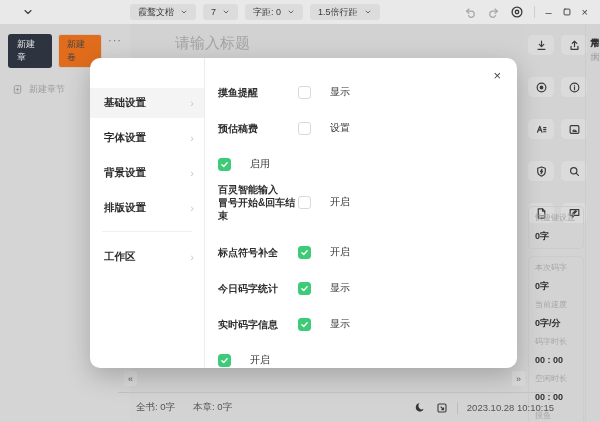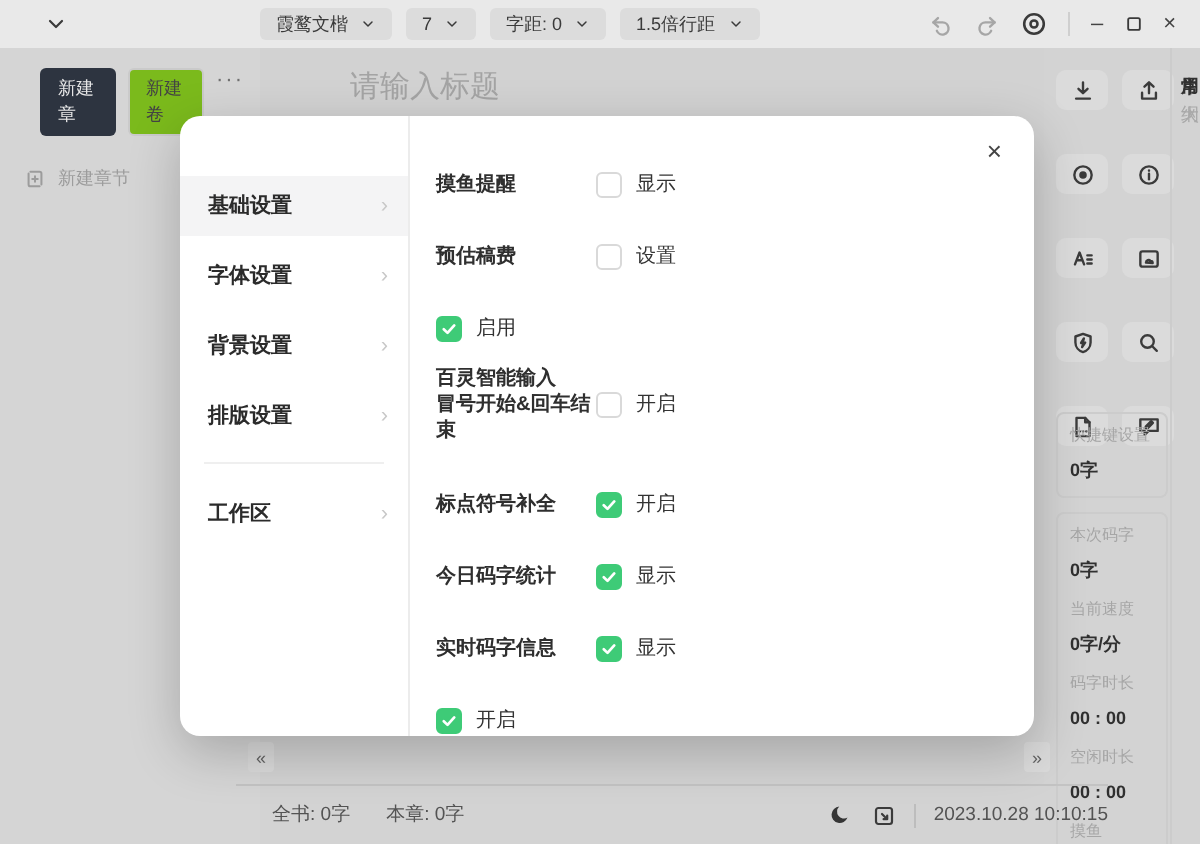--- a/index.html
+++ b/index.html
@@ -14,23 +14,23 @@
   .dd-group{position:absolute;left:130px;top:4px;display:flex;gap:7px;}
   .pill{background:#dcdcdc;border-radius:3px;height:16px;display:flex;align-items:center;
         gap:6px;padding:0 8px;font-size:9px;color:#3a3a3a;cursor:pointer;}
   .top-icons{position:absolute;right:12px;top:5px;display:flex;align-items:center;gap:10px;}
   .dim .ic{stroke:#a6a6a6;}
   .vsep{width:1px;height:12px;background:#cfcfcf;}
   .winbtn{font-size:11px;color:#444;cursor:pointer;line-height:1;}
 
   
   .sidebar{position:absolute;left:0;top:24px;width:130px;bottom:0;background:#ebebeb;}
-  .sb-buttons{display:flex;gap:6px;padding:10px 8px 6px 20px;align-items:flex-start;}
+  .sb-buttons{display:flex;gap:6px;padding:10px 8px 6px 8px;align-items:flex-start;}
   .btn-dark{background:#2a3240;color:#fff;font-size:9px;padding:4px 9px;border-radius:3px;cursor:pointer;}
-  .btn-light{background:#84cc16;color:#444;font-size:9px;padding:3px 8px;border-radius:3px;
+  .btn-light{background:#f97316;color:#444;font-size:9px;padding:3px 8px;border-radius:3px;
              border:1px solid #dedede;cursor:pointer;}
   .more{color:#777;font-size:11px;letter-spacing:1px;cursor:pointer;}
   .sb-item{display:flex;gap:6px;padding:9px 12px;color:#a9a9a9;font-size:9px;align-items:center;cursor:pointer;}
   .sb-item .ic{stroke:#a9a9a9;}
 
   
   .main{position:absolute;left:130px;right:78px;top:24px;bottom:30px;background:#e7e7e7;}
   .editor-title{position:absolute;left:45px;top:10px;font-size:15px;color:#b2b2b2;}
   .pager{position:absolute;width:13px;height:15px;background:#f0f0f0;border-radius:2px;
          color:#666;font-size:9px;display:flex;align-items:center;justify-content:center;cursor:pointer;}
@@ -70,21 +70,21 @@
   .mitem{height:30px;margin-bottom:5px;display:flex;align-items:center;justify-content:space-between;
          padding:0 10px 0 14px;font-size:10.5px;font-weight:600;color:#2b2b2b;cursor:pointer;}
   .mitem.sel{background:#f4f4f5;}
   .mchev::after{content:"›";color:#c8c8c8;font-size:11px;font-weight:400;}
   .mdivider{height:1px;background:#efefef;margin:8px 12px 10px 12px;}
   .mcontent{position:absolute;left:128px;top:23px;right:18px;}
   .srow{display:flex;align-items:center;height:22px;margin-bottom:14px;}
   .srow.tall{height:26px;margin-bottom:26px;}
   .slabel{width:80px;font-size:10px;font-weight:600;color:#2f2f2f;line-height:1.3;}
   .slabel .sub{display:block;font-weight:600;}
-  .sctrl{display:flex;align-items:center;gap:7px;}
+  .sctrl{display:flex;align-items:center;gap:19px;}
   .cb{width:13px;height:13px;border-radius:3px;background:#fff;border:1px solid #d9d9d9;
       box-sizing:border-box;display:flex;align-items:center;justify-content:center;cursor:pointer;}
   .cb svg{display:none;}
   .cb.checked{background:#3ecb77;border-color:#3ecb77;}
   .cb.checked svg{display:block;}
   .caction{font-size:10px;color:#333;}
 </style>
 </head>
 <body>
 

